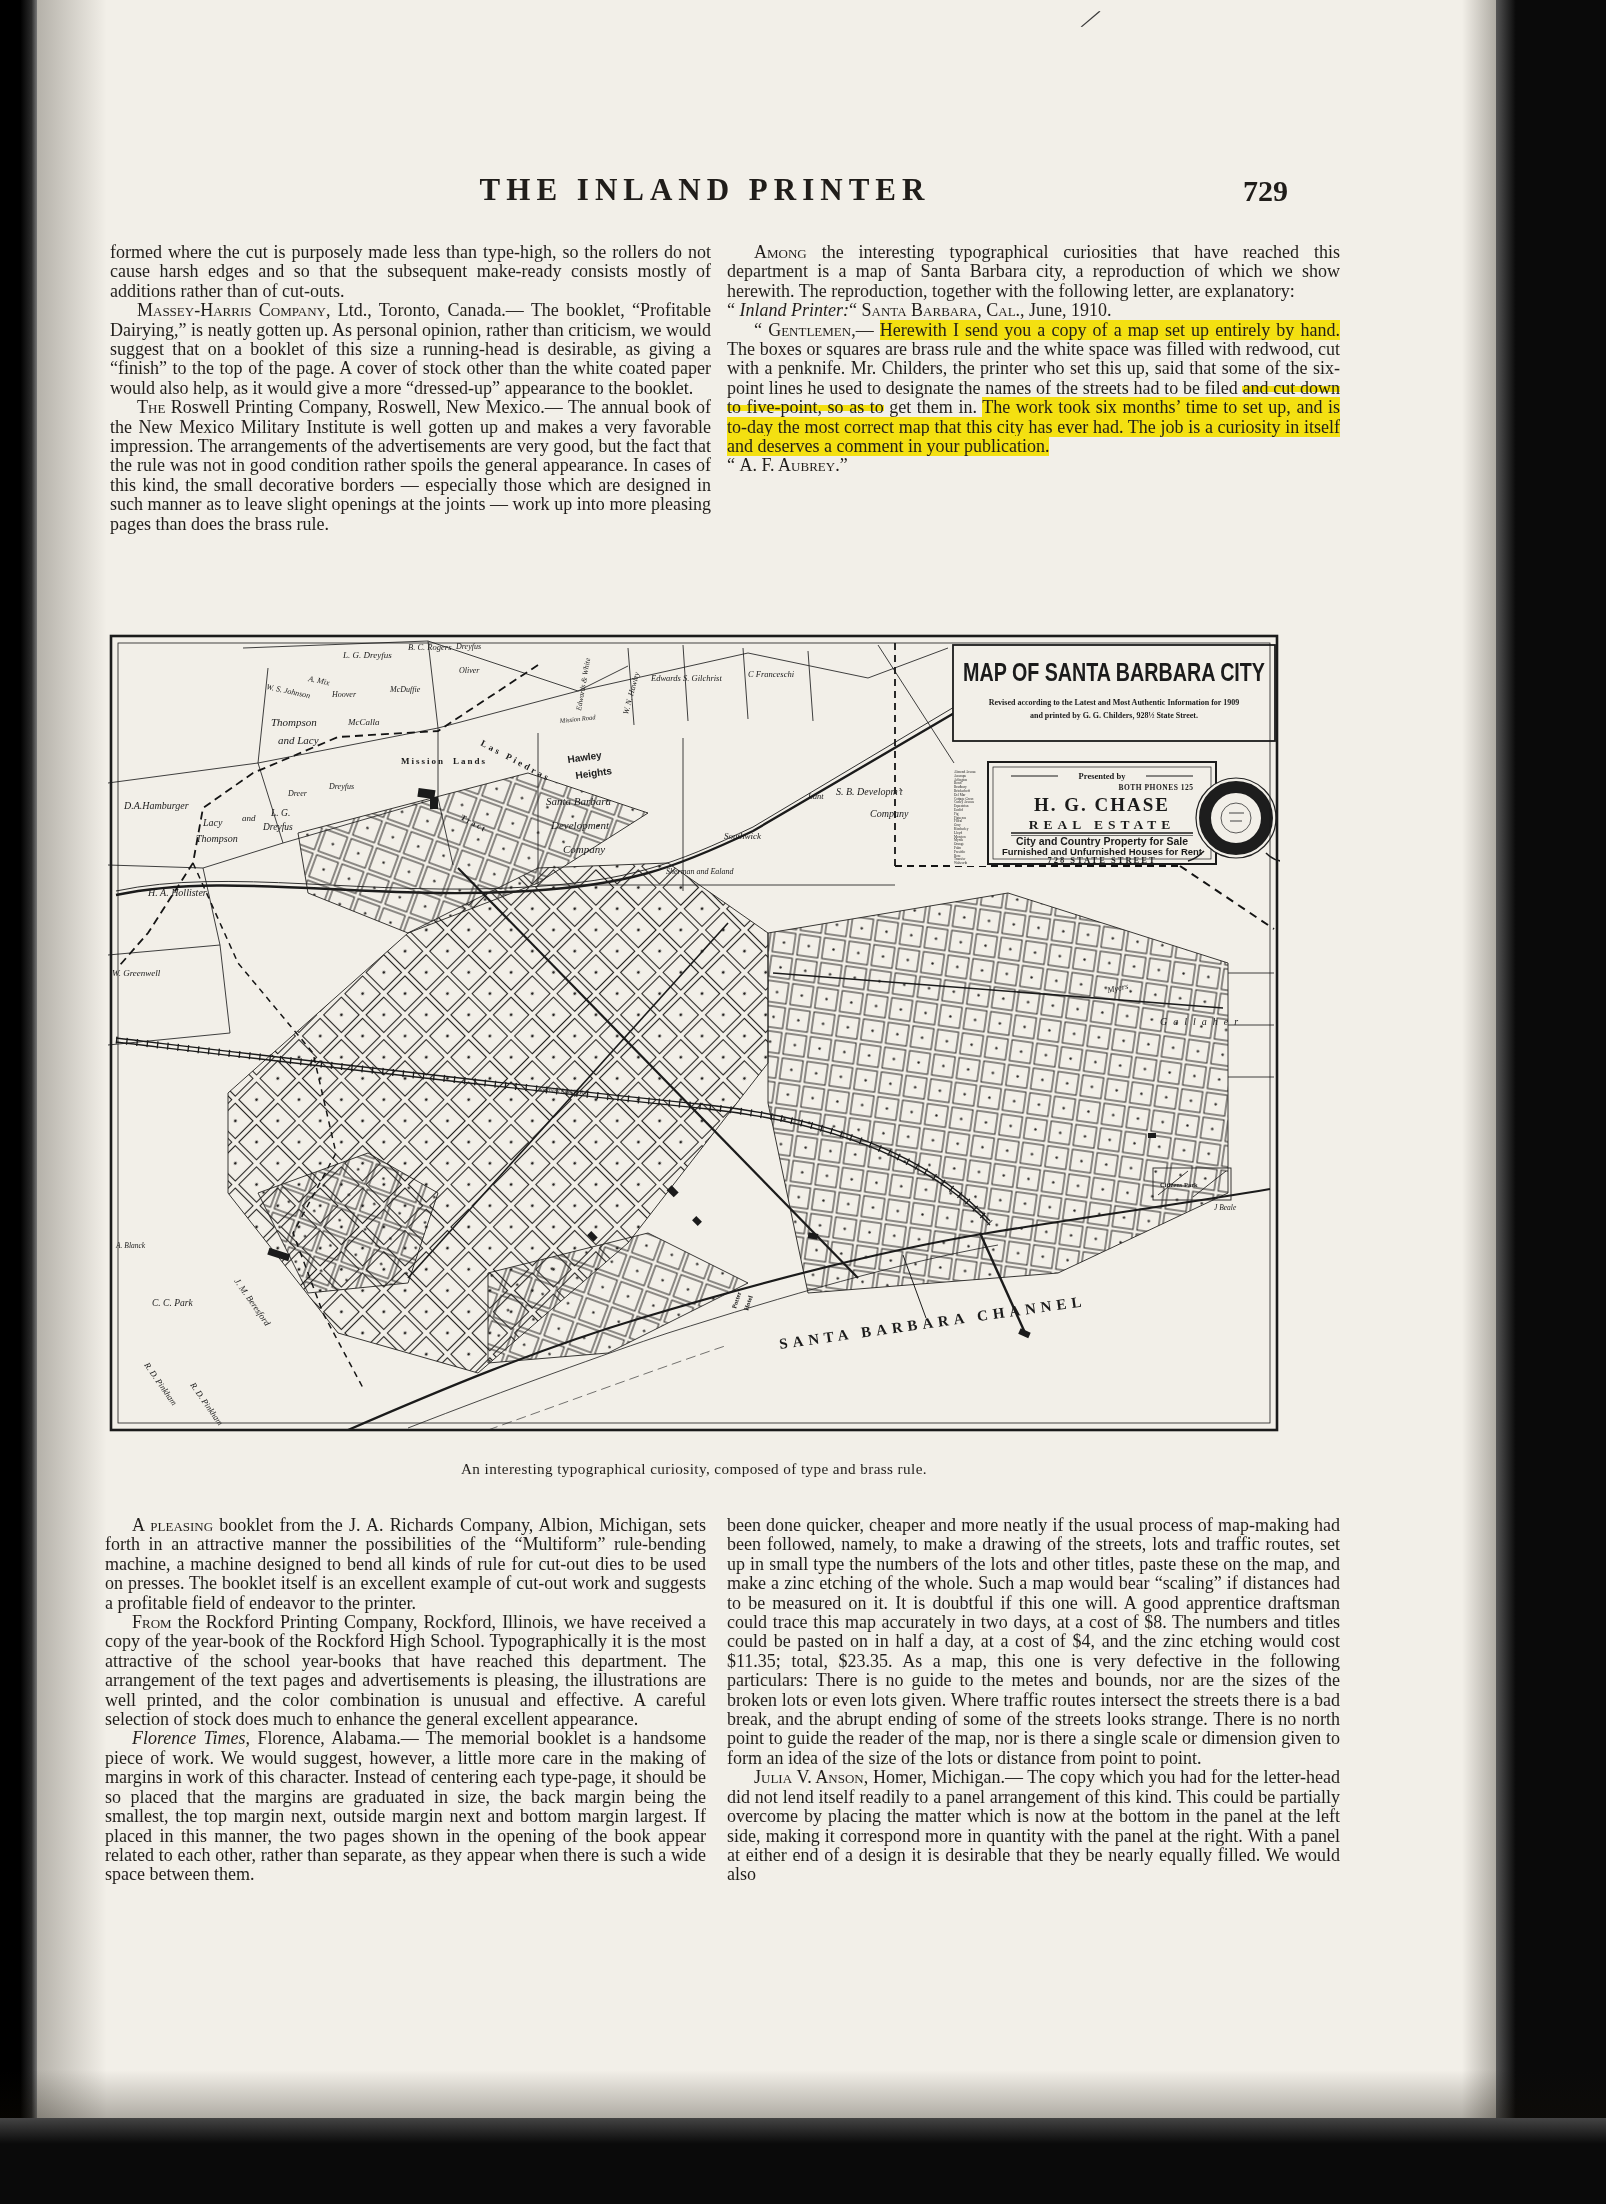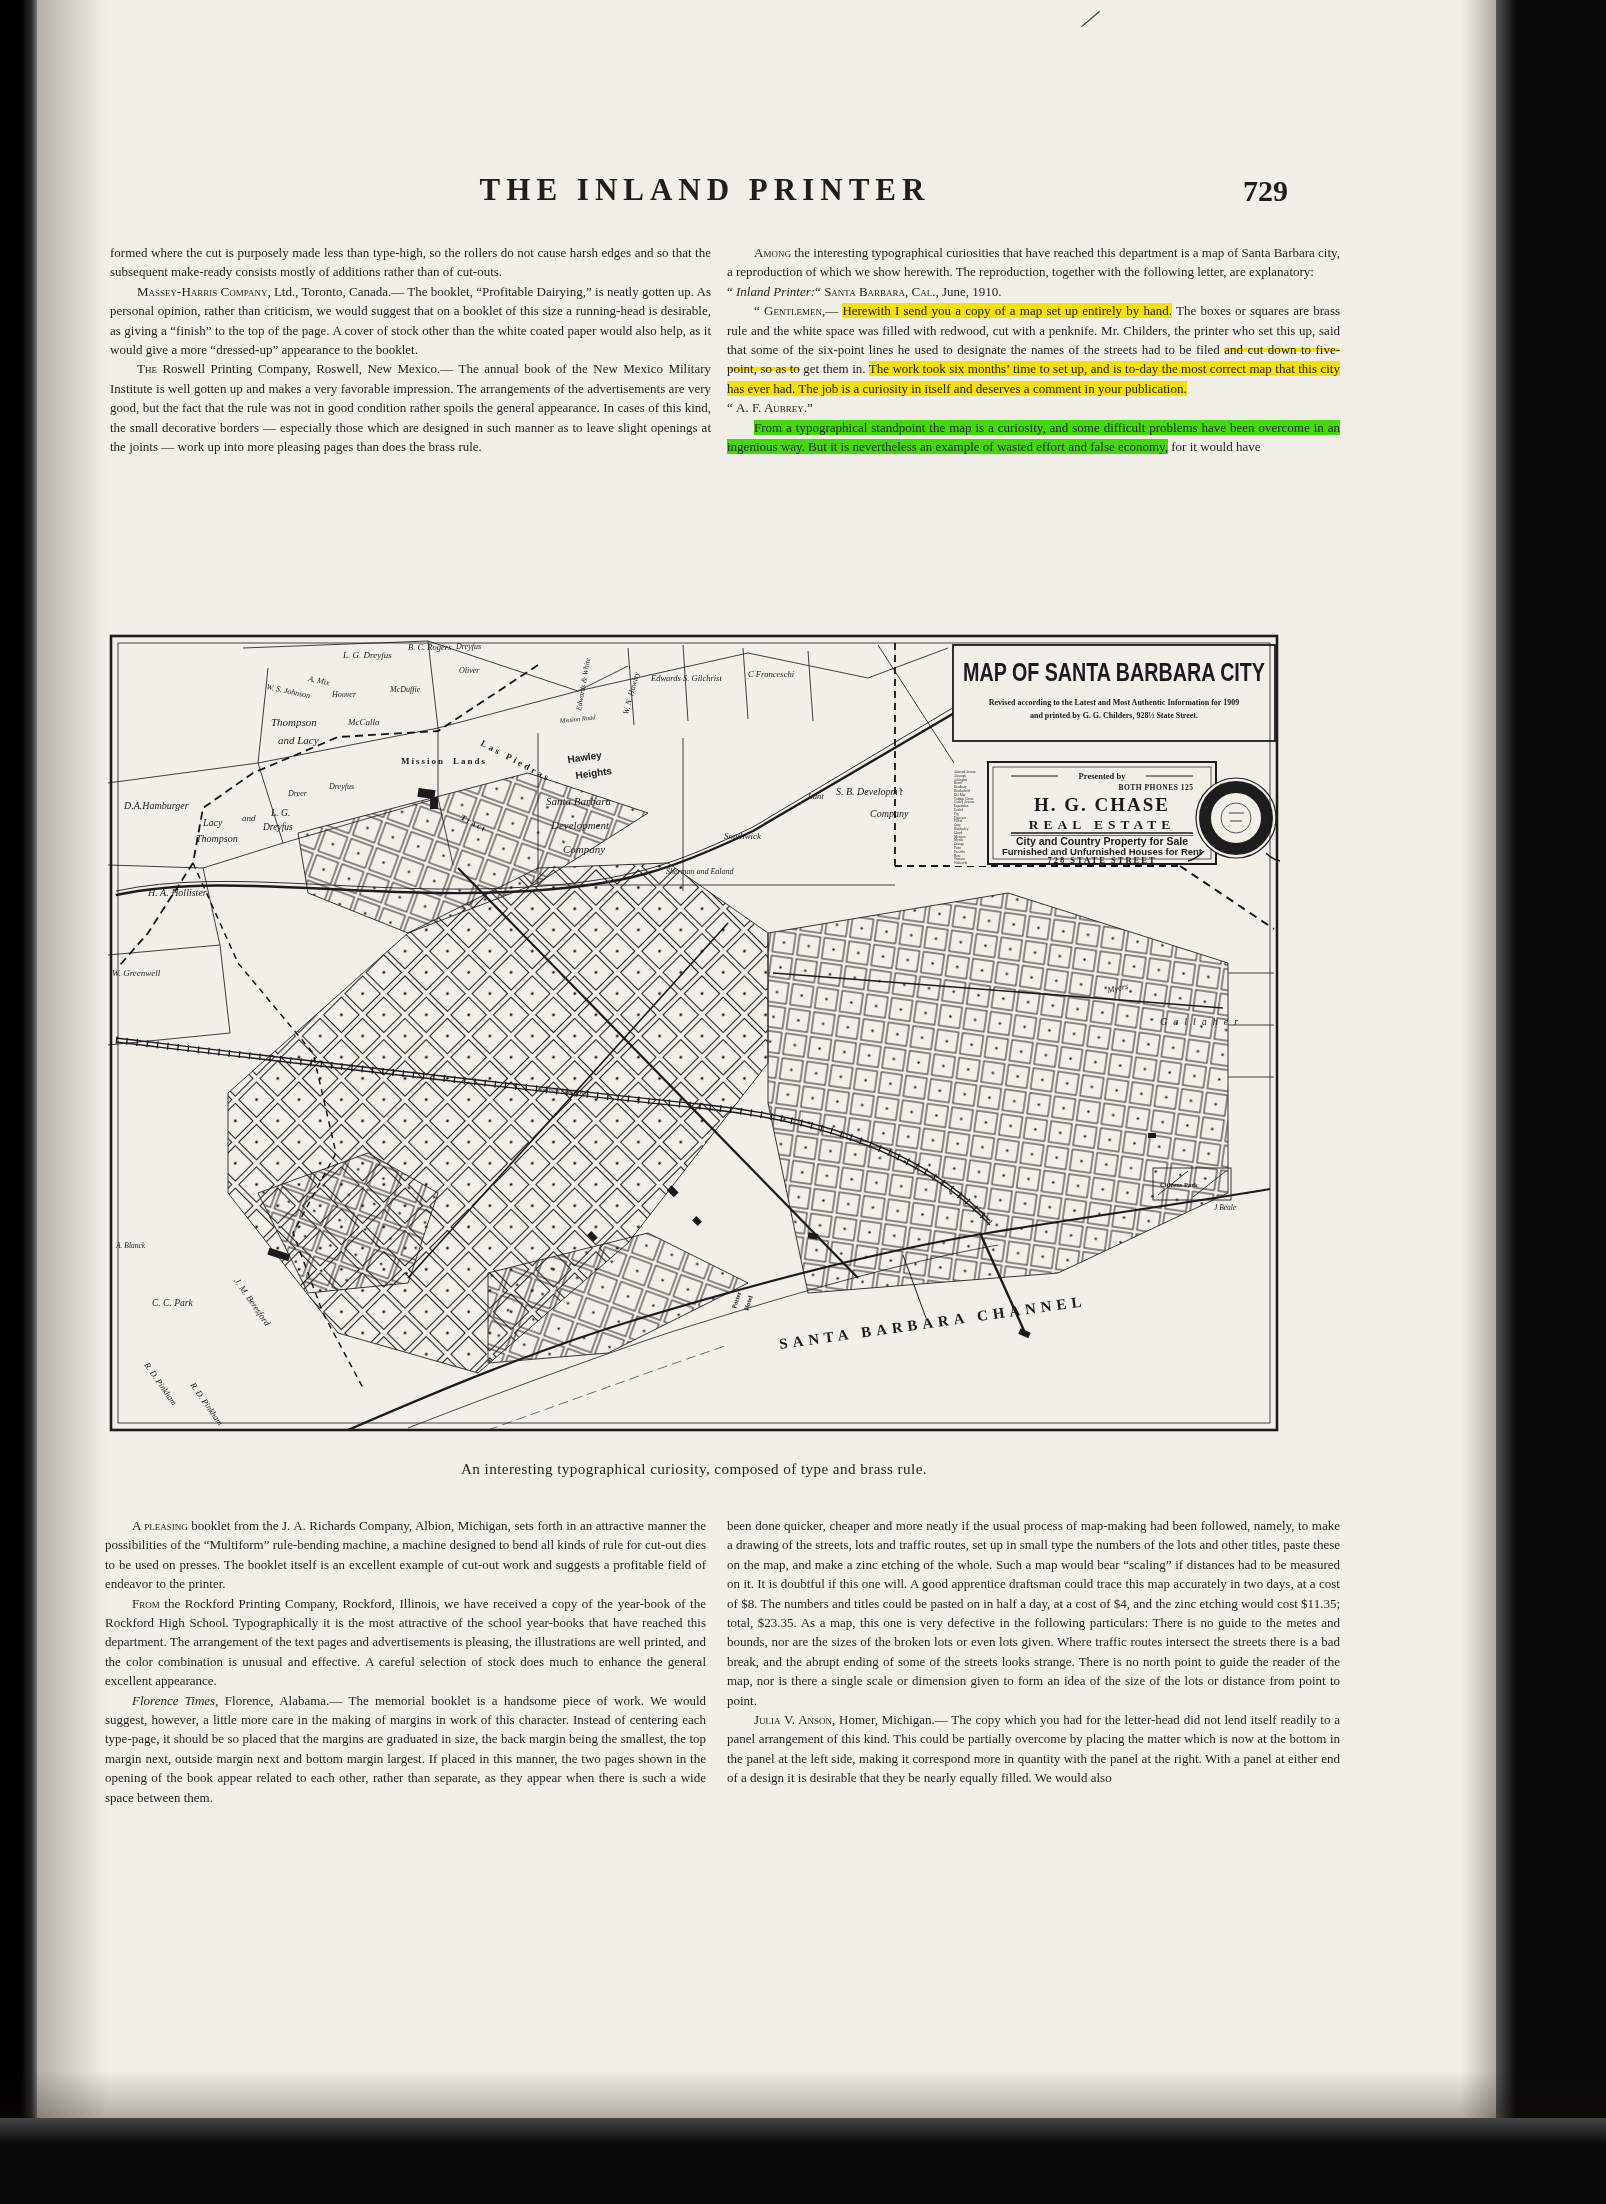--- a/index.html
+++ b/index.html
@@ -18,21 +18,21 @@
   .right-shadow{position:absolute;left:1462px;top:0;width:34px;height:2118px;
     background:linear-gradient(to left,rgba(20,15,5,.30),rgba(0,0,0,0));pointer-events:none;}
   .bottom-shadow{position:absolute;left:0;top:2070px;width:1606px;height:48px;
     background:linear-gradient(to bottom,rgba(0,0,0,0),rgba(20,15,5,.30));pointer-events:none;}
 
   .page-title{position:absolute;left:455px;top:172px;width:500px;text-align:center;
     font-size:31px;font-weight:bold;letter-spacing:6px;}
   .page-number{position:absolute;left:1243px;top:174px;font-size:30px;font-weight:bold;}
   .pen-mark{position:absolute;left:1088px;top:2px;font-size:30px;color:#3a3a3a;transform:rotate(14deg);}
 
-  .col{position:absolute;text-align:justify;font-size:13px;line-height:19.4px;
+  .col{position:absolute;text-align:justify;font-size:18px;line-height:19.4px;
     text-justify:inter-word;}
   #col-tl{left:110px;top:243px;width:601px;}
   #col-tr{left:727px;top:243px;width:613px;}
   #col-bl{left:105px;top:1516px;width:601px;}
   #col-br{left:727px;top:1516px;width:613px;}
   .col p{margin:0;}
   .col p.ind{text-indent:27px;}
   .col p.a-right{padding-right:28px;}
   .col p.split{display:flex;}
   .sc{font-variant:small-caps;}
@@ -72,21 +72,20 @@
     <p class="ind"><span class="sc">The</span><span> Roswell Printing Company, Roswell, New Mexico.— The annual book of the New Mexico Military Institute is well gotten up and makes a very favorable impression.  The arrangements of the advertisements are very good, but the fact that the rule was not in good condition rather spoils the general appearance.  In cases of this kind, the small decorative borders — especially those which are designed in such manner as to leave slight openings at the joints — work up into more pleasing pages than does the brass rule.</span></p>
   </div>
 <div class="col" id="col-tr">
     <p class="ind"><span class="sc">Among</span><span> the interesting typographical curiosities that have reached this department is a map of Santa Barbara city, a reproduction of which we show herewith.  The reproduction, together with the following letter, are explanatory:</span></p>
     <p class="split">
       <span><span>“ </span><span class="i">Inland Printer:</span></span>
       <span><span>“ </span><span class="sc">Santa Barbara, Cal.</span><span>, June, 1910.</span></span>
     </p>
     <p class="ind"><span>“ </span><span class="sc">Gentlemen</span><span>,— </span><span class="hl-y">Herewith I send you a copy of a map set up entirely by hand.</span><span>  The boxes or squares are brass rule and the white space was filled with redwood, cut with a penknife.  Mr. Childers, the printer who set this up, said that some of the six-point lines he used to designate the names of the streets had to be filed </span><span class="hl-ys">and cut down to five-point, so as to</span><span> get them in.  </span><span class="hl-y">The work took six months’ time to set up, and is to-day the most correct map that this city has ever had.  The job is a curiosity in itself and deserves a comment in your publication.</span></p>
     <p class="a-right"><span>“ </span><span class="sc">A. F. Aubrey</span><span>.”</span></p>
-    <p class="ind"><span class="hl-g">From a typographical standpoint the map is a curiosity, and some difficult problems have been overcome in an ingenious way.  But it is nevertheless an example of wasted effort and false economy,</span><span> for it would have</span></p>
   </div>
 <div class="col" id="col-bl">
     <p class="ind"><span>A </span><span class="sc">pleasing</span><span> booklet from the J. A. Richards Company, Albion, Michigan, sets forth in an attractive manner the possibilities of the “Multiform” rule-bending machine, a machine designed to bend all kinds of rule for cut-out dies to be used on presses.  The booklet itself is an excellent example of cut-out work and suggests a profitable field of endeavor to the printer.</span></p>
     <p class="ind"><span class="sc">From</span><span> the Rockford Printing Company, Rockford, Illinois, we have received a copy of the year-book of the Rockford High School.  Typographically it is the most attractive of the school year-books that have reached this department.  The arrangement of the text pages and advertisements is pleasing, the illustrations are well printed, and the color combination is unusual and effective.  A careful selection of stock does much to enhance the general excellent appearance.</span></p>
     <p class="ind"><span class="i">Florence Times,</span><span> Florence, Alabama.— The memorial booklet is a handsome piece of work.  We would suggest, however, a little more care in the making of margins in work of this character.  Instead of centering each type-page, it should be so placed that the margins are graduated in size, the back margin being the smallest, the top margin next, outside margin next and bottom margin largest.  If placed in this manner, the two pages shown in the opening of the book appear related to each other, rather than separate, as they appear when there is such a wide space between them.</span></p>
   </div>
 <div class="col" id="col-br">
     <p><span>been done quicker, cheaper and more neatly if the usual process of map-making had been followed, namely, to make a drawing of the streets, lots and traffic routes, set up in small type the numbers of the lots and other titles, paste these on the map, and make a zinc etching of the whole.  Such a map would bear “scaling” if distances had to be measured on it.  It is doubtful if this one will.  A good apprentice draftsman could trace this map accurately in two days, at a cost of $8.  The numbers and titles could be pasted on in half a day, at a cost of $4, and the zinc etching would cost $11.35; total, $23.35.  As a map, this one is very defective in the following particulars:  There is no guide to the metes and bounds, nor are the sizes of the broken lots or even lots given.  Where traffic routes intersect the streets there is a bad break, and the abrupt ending of some of the streets looks strange.  There is no north point to guide the reader of the map, nor is there a single scale or dimension given to form an idea of the size of the lots or distance from point to point.</span></p>
     <p class="ind"><span class="sc">Julia V. Anson</span><span>, Homer, Michigan.— The copy which you had for the letter-head did not lend itself readily to a panel arrangement of this kind. This could be partially overcome by placing the matter which is now at the bottom in the panel at the left side, making it correspond more in quantity with the panel at the right.  With a panel at either end of a design it is desirable that they be nearly equally filled.  We would also</span></p>
   </div>

